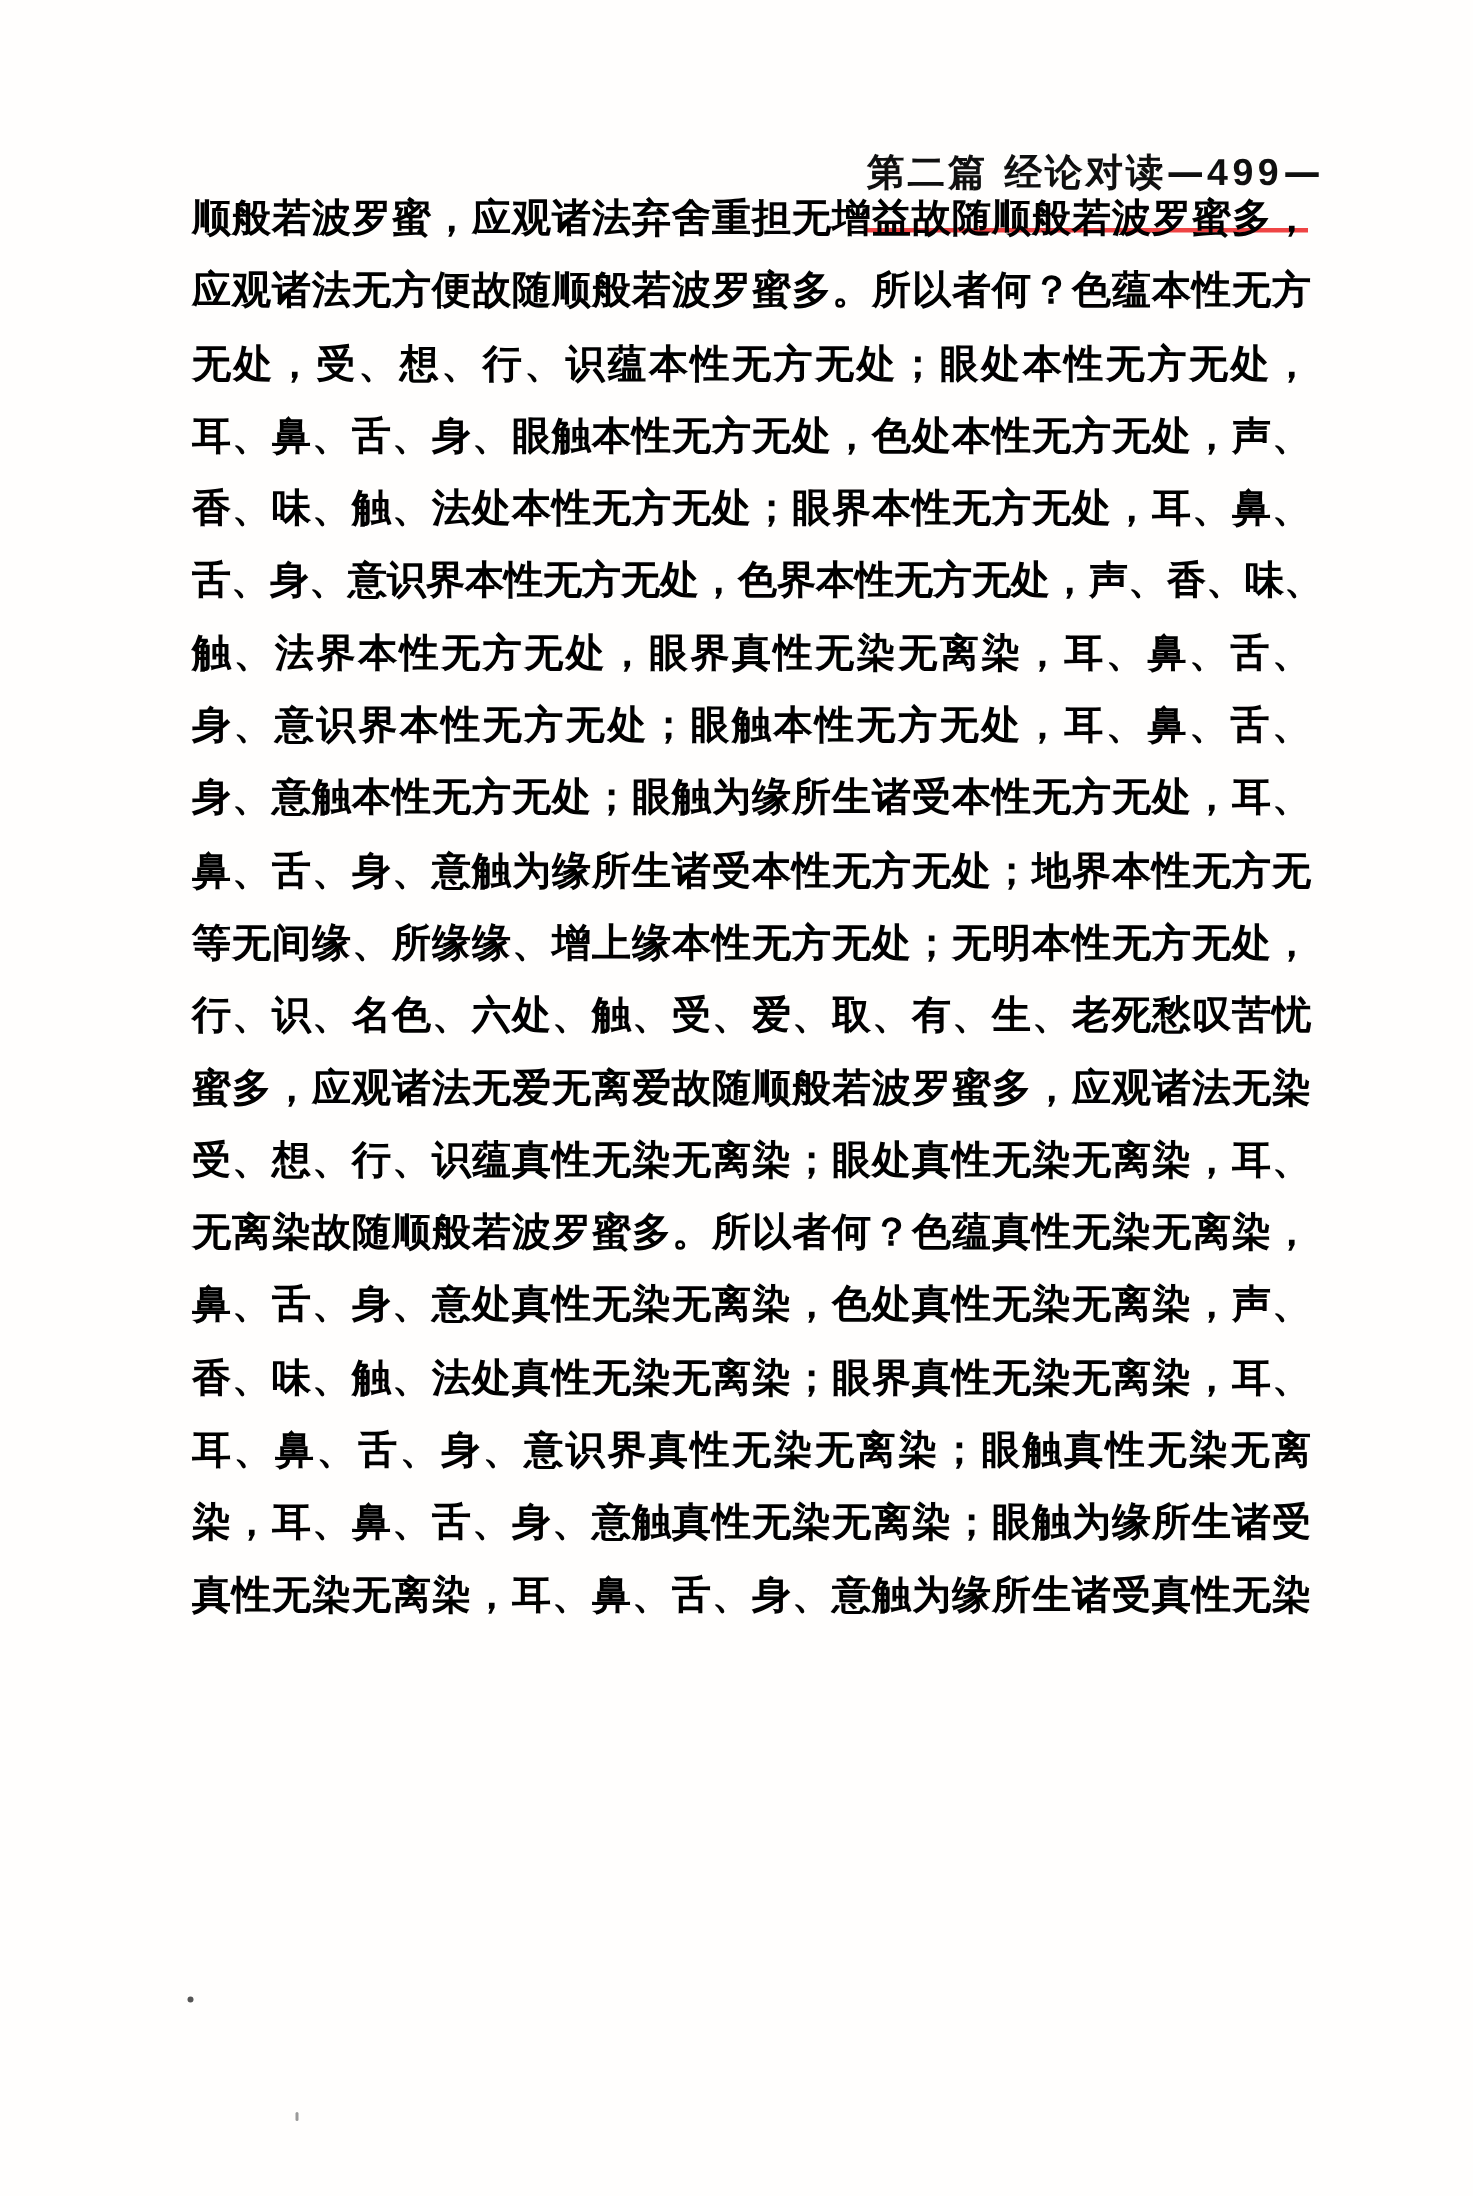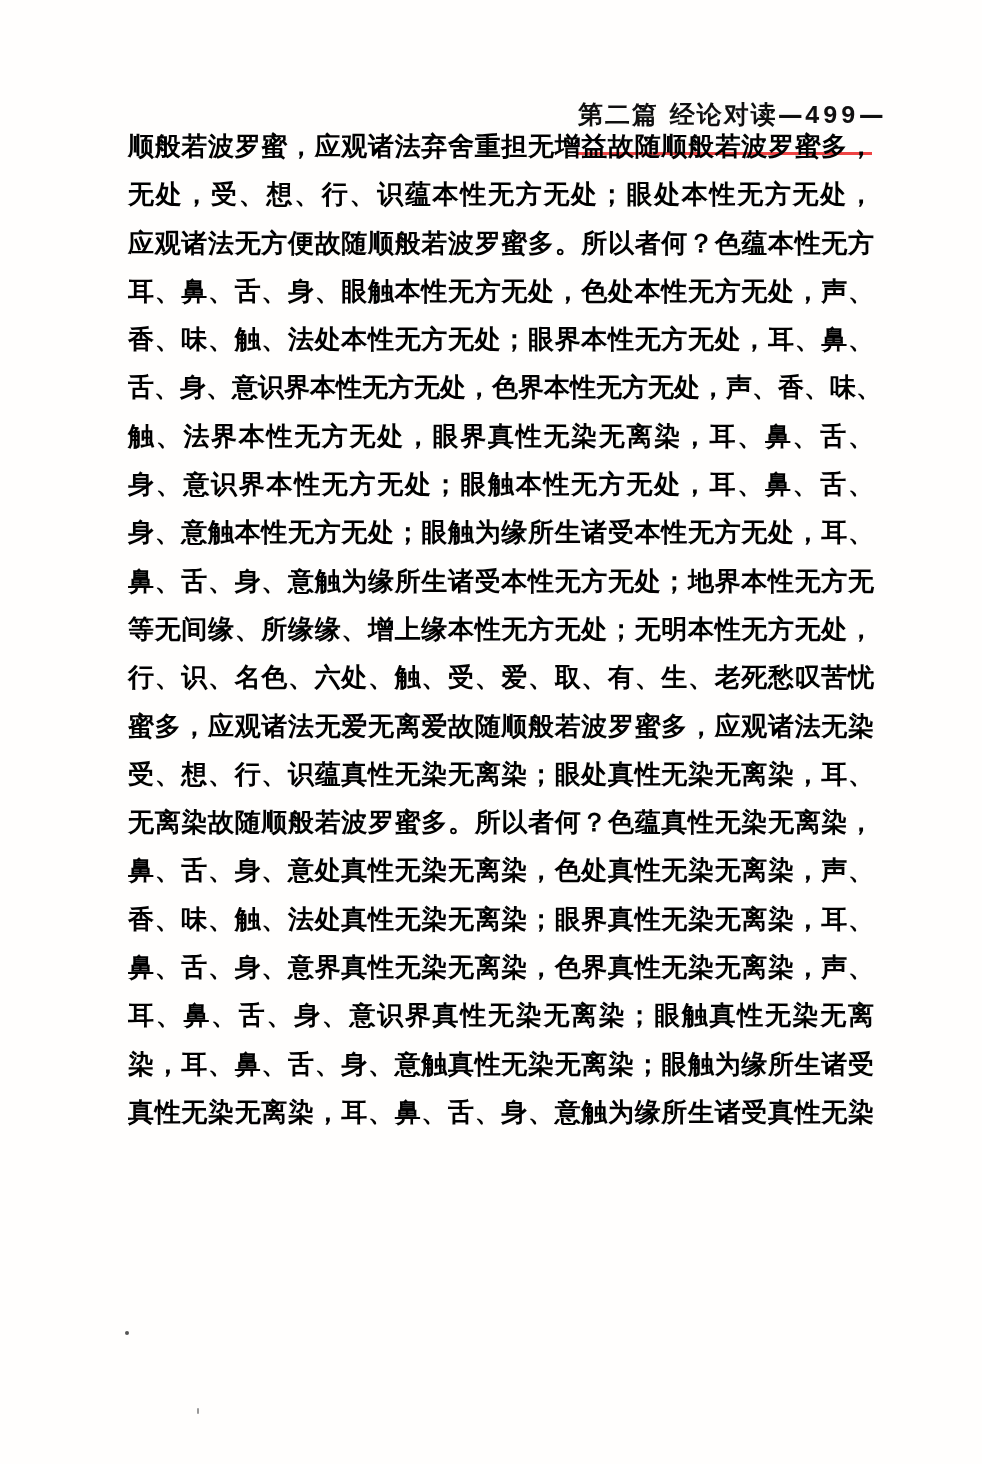--- a/index.html
+++ b/index.html
@@ -32,21 +32,21 @@
     white-space: nowrap;
     margin-top: 24px;
   }
   .running-header .section {
     letter-spacing: 2px;
   }
   .running-header .dash {
     font-weight: 700;
   }
   .running-header .pagenum {
-    font-family: Liberation Mono, monospace;
+    font-family: Liberation Sans, sans-serif;
     font-size: 25px;
     letter-spacing: 3px;
   }
   .body-text {
     position: absolute;
     left: 128px;
     top: 122px;
     width: 746px;
   }
   .line {
@@ -75,37 +75,36 @@
 
   <div class="running-header">
     <span class="section">第二篇 经论对读</span>
     <span class="dash">—</span>
     <span class="pagenum">499</span>
     <span class="dash">—</span>
   </div>
 
   <div class="body-text">
       <div class="line">顺般若波罗蜜，应观诸法弃舍重担无增益故随顺般若波罗蜜多，</div>
+      <div class="line">应观诸法无方便故随顺般若波罗蜜多。所以者何？色蕴本性无方</div>
       <div class="line">无处，受、想、行、识蕴本性无方无处；眼处本性无方无处，</div>
-      <div class="line">应观诸法无方便故随顺般若波罗蜜多。所以者何？色蕴本性无方</div>
       <div class="line">耳、鼻、舌、身、眼触本性无方无处，色处本性无方无处，声、</div>
       <div class="line">香、味、触、法处本性无方无处；眼界本性无方无处，耳、鼻、</div>
       <div class="line">舌、身、意识界本性无方无处，色界本性无方无处，声、香、味、</div>
       <div class="line">触、法界本性无方无处，眼界真性无染无离染，耳、鼻、舌、</div>
       <div class="line">身、意识界本性无方无处；眼触本性无方无处，耳、鼻、舌、</div>
       <div class="line">身、意触本性无方无处；眼触为缘所生诸受本性无方无处，耳、</div>
       <div class="line">鼻、舌、身、意触为缘所生诸受本性无方无处；地界本性无方无</div>
       <div class="line">等无间缘、所缘缘、增上缘本性无方无处；无明本性无方无处，</div>
       <div class="line">行、识、名色、六处、触、受、爱、取、有、生、老死愁叹苦忧</div>
       <div class="line">蜜多，应观诸法无爱无离爱故随顺般若波罗蜜多，应观诸法无染</div>
       <div class="line">受、想、行、识蕴真性无染无离染；眼处真性无染无离染，耳、</div>
       <div class="line">无离染故随顺般若波罗蜜多。所以者何？色蕴真性无染无离染，</div>
       <div class="line">鼻、舌、身、意处真性无染无离染，色处真性无染无离染，声、</div>
       <div class="line">香、味、触、法处真性无染无离染；眼界真性无染无离染，耳、</div>
-      <div class="line">鼻、舌、身、意界真性无染无离染，色界真性无染无离染，声、</div>
       <div class="line">耳、鼻、舌、身、意识界真性无染无离染；眼触真性无染无离</div>
       <div class="line">染，耳、鼻、舌、身、意触真性无染无离染；眼触为缘所生诸受</div>
       <div class="line">真性无染无离染，耳、鼻、舌、身、意触为缘所生诸受真性无染</div>
     </div>
 
   <div class="speck speck-1"></div>
   <div class="speck speck-2"></div>
 
 </div>
 

